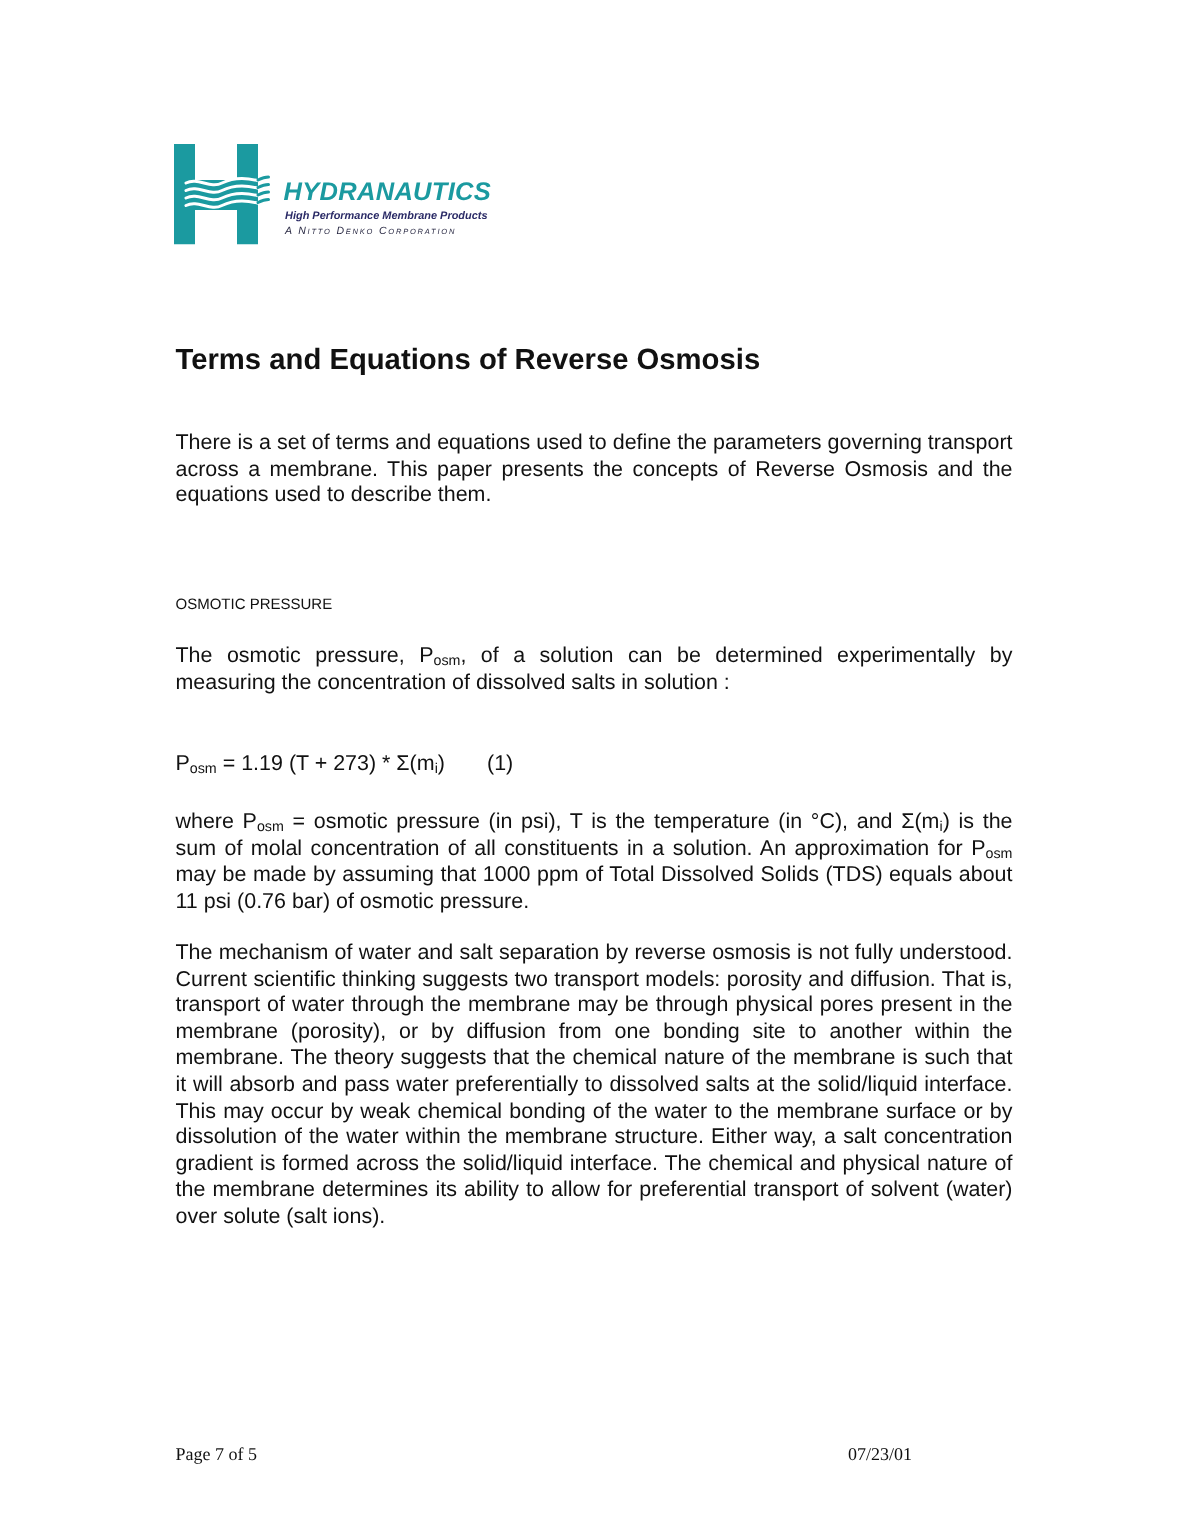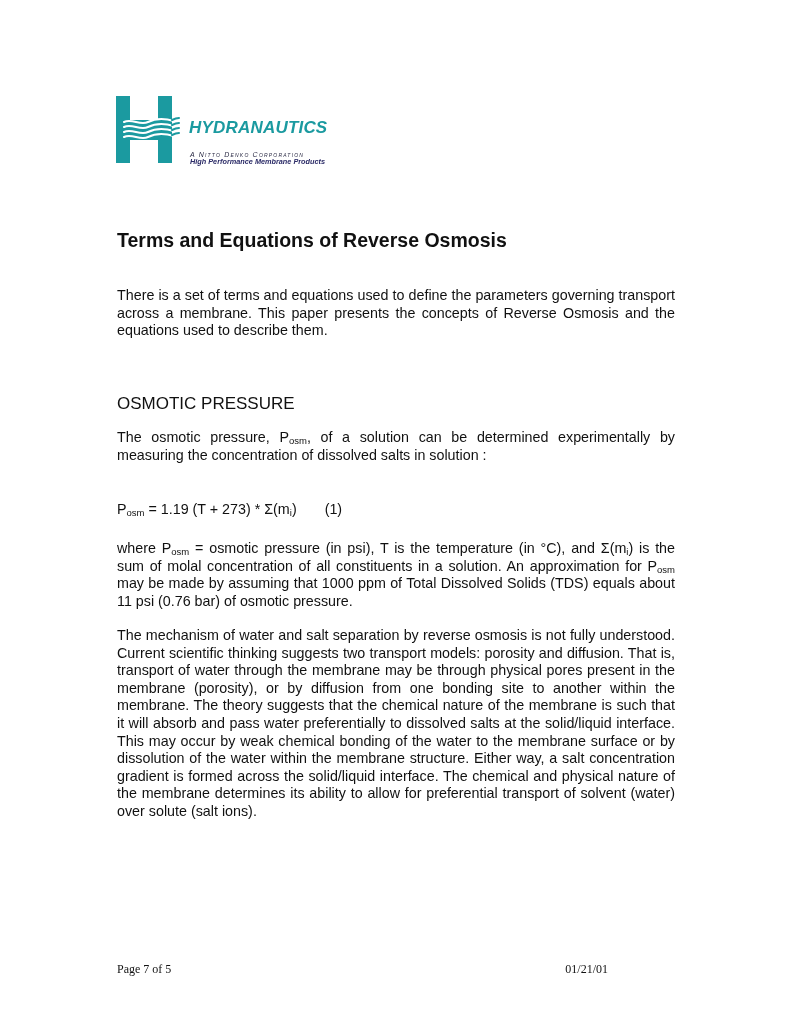--- a/index.html
+++ b/index.html
@@ -43,21 +43,21 @@
       font-style: italic;
       font-size: 17px;
       letter-spacing: 0.2px;
       color: #1b9aa0;
       line-height: 18px;
       white-space: nowrap;
     }
     .logo-tagline {
       position: absolute;
       left: 74px;
-      top: 61px;
+      top: 43px;
       font-family: "Liberation Sans", sans-serif;
       font-weight: bold;
       font-style: italic;
       font-size: 7.3px;
       color: #2a2a66;
       line-height: 9px;
       white-space: nowrap;
       text-align: right;
     }
     .logo-corp {
@@ -100,21 +100,21 @@
       font-size: 9.5px;
       line-height: 0;
       vertical-align: -2px;
     }
     .intro { top: 287px; }
     .section-heading {
       position: absolute;
       left: 117px;
       top: 395px;
       margin: 0;
-      font-size: 17px;
+      font-size: 10px;
       font-weight: normal;
       line-height: 18px;
       color: #111;
       white-space: nowrap;
     }
     .osm-para { top: 429px; }
     .equation {
       position: absolute;
       left: 117px;
       top: 500px;
@@ -184,14 +184,14 @@
 
   <p class="para osm-para"><span>The osmotic pressure, P</span><sub>osm</sub><span>, of a solution can be determined experimentally by measuring the concentration of dissolved salts in solution :</span></p>
 
   <div class="equation"><span>P</span><sub>osm</sub><span> = 1.19 (T + 273) * Σ(m</span><sub>i</sub><span>)</span><span class="eq-number">(1)</span></div>
 
   <p class="para where-para"><span>where P</span><sub>osm</sub><span> = osmotic pressure (in psi), T is the temperature (in °C), and Σ(m</span><sub>i</sub><span>) is the sum of molal concentration of all constituents in a solution.  An approximation for P</span><sub>osm</sub><span> may be made by assuming that 1000 ppm of Total Dissolved Solids (TDS) equals about 11 psi (0.76 bar) of osmotic pressure.</span></p>
 
   <p class="para mech-para">The mechanism of water and salt separation by reverse osmosis is not fully understood. Current scientific thinking suggests two transport models: porosity and diffusion. That is, transport of water through the membrane may be through physical pores present in the membrane (porosity), or by diffusion from one bonding site to another within the membrane. The theory suggests that the chemical nature of the membrane is such that it will absorb and pass water preferentially to dissolved salts at the solid/liquid interface. This may occur by weak chemical bonding of the water to the membrane surface or by dissolution of the water within the membrane structure.  Either way, a salt concentration gradient is formed across the solid/liquid interface.  The chemical and physical nature of the membrane determines its ability to allow for preferential transport of solvent (water) over solute (salt ions).</p>
 
   <div class="footer-left">Page 7 of 5</div>
-  <div class="footer-right">01/21/01</div>
+  <div class="footer-right">07/23/01</div>
 </div>
 
 </body></html>

